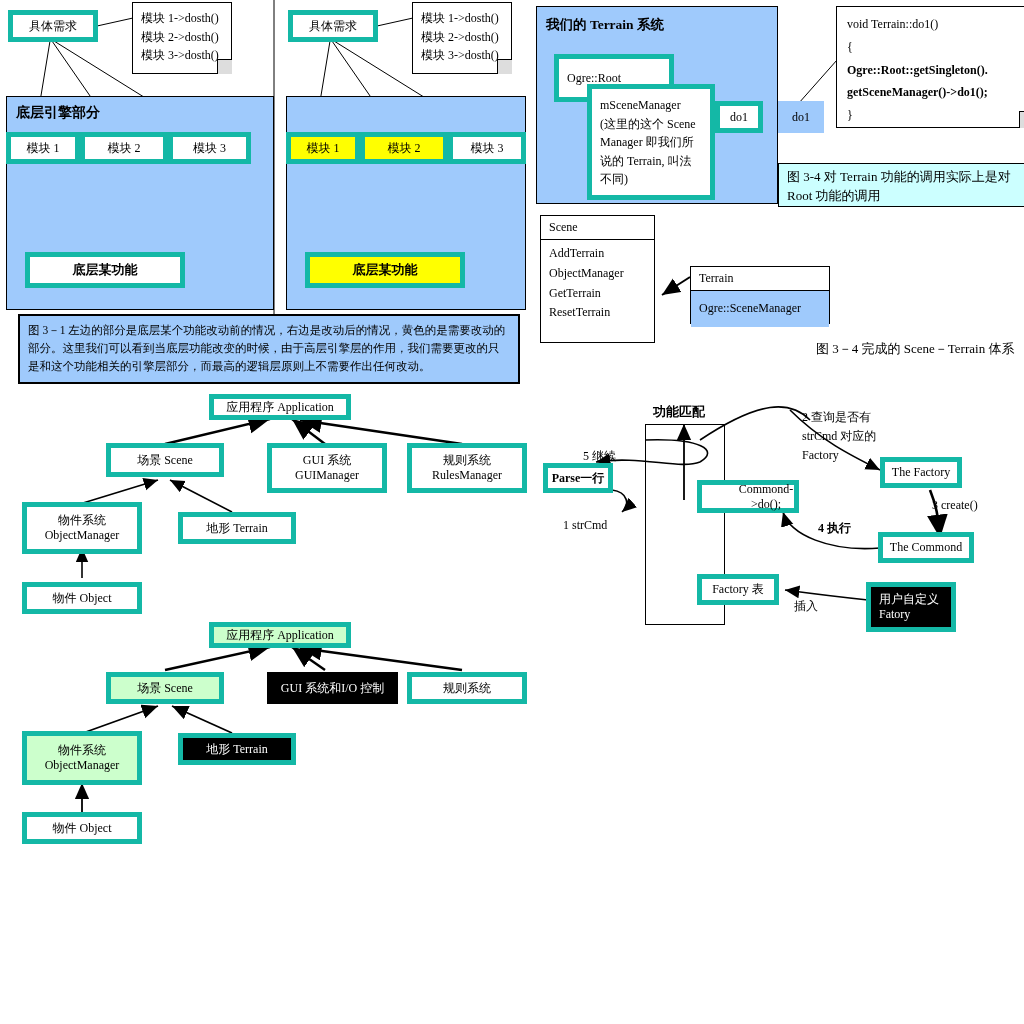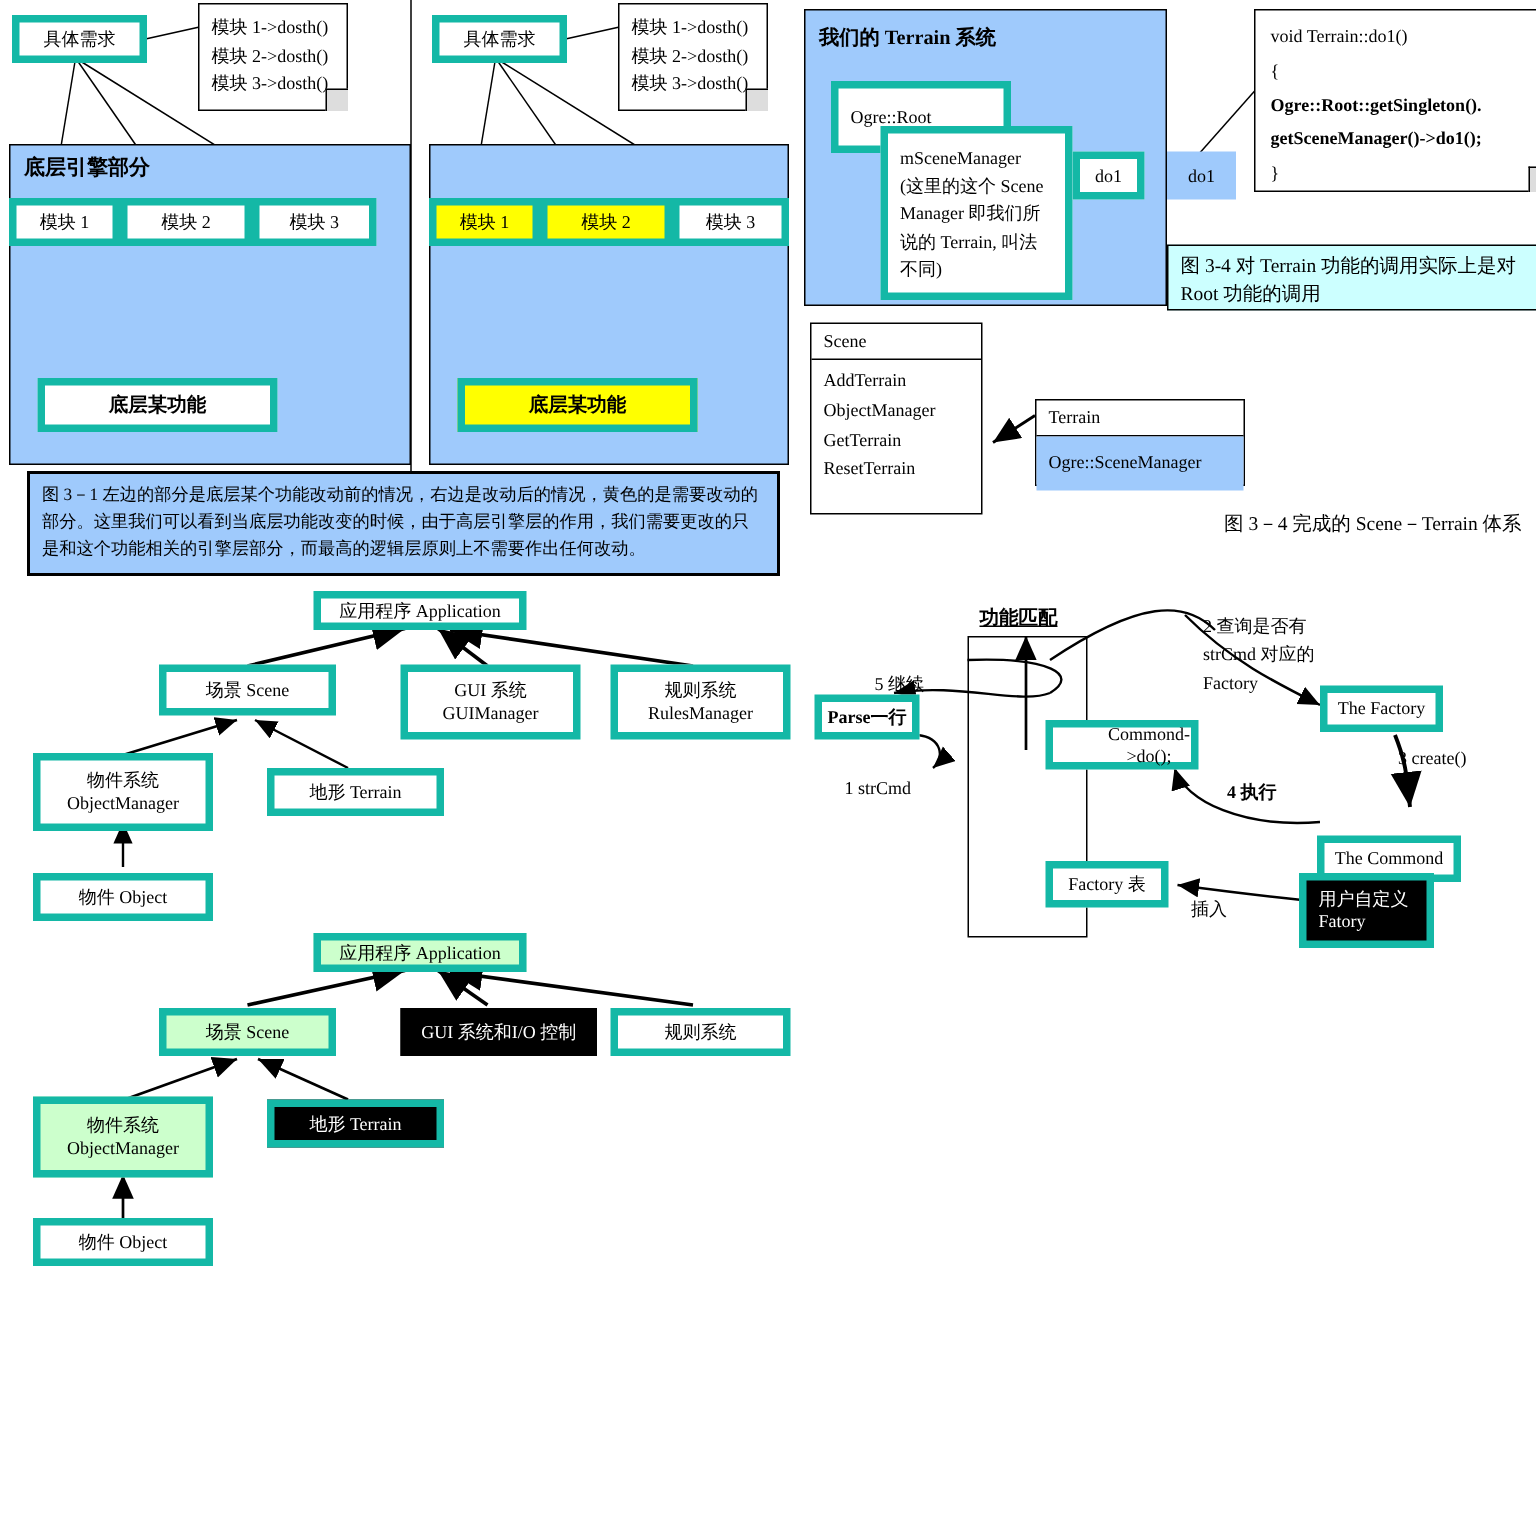--- a/index.html
+++ b/index.html
@@ -277,39 +277,39 @@
 ObjectManager</span>
 </div>
 <div class="box black" style="left:178px;top:733px;width:118px;height:32px;">
   <span>地形 Terrain</span>
 </div>
 <div class="box" style="left:22px;top:812px;width:120px;height:32px;">
   <span>物件 Object</span>
 </div>
 
 <div class="abs" style="left:645px;top:424px;width:80px;height:201px;border:1px solid #000;"></div>
-<div class="txt bold" style="left:653px;top:404px;font-size:13px;font-weight:bold;text-decoration:underline;">功能匹配</div>
+<div class="txt bold" style="left:653px;top:404px;font-size:13px;font-weight:bold;">功能匹配</div>
 
 <div class="box" style="left:543px;top:463px;width:70px;height:30px;font-weight:bold;">
   <span>Parse一行</span>
 </div>
 
 <div class="box" style="left:697px;top:480px;width:102px;height:33px;padding-left:36px;">
   <span>Commond-&gt;do();</span>
 </div>
 
 <div class="box" style="left:697px;top:574px;width:82px;height:31px;">
   <span>Factory 表</span>
 </div>
 
 <div class="box" style="left:880px;top:457px;width:82px;height:31px;">
   <span>The Factory</span>
 </div>
 
-<div class="box" style="left:878px;top:532px;width:96px;height:31px;margin-top:25px;">
+<div class="box" style="left:878px;top:532px;width:96px;height:31px;">
   <span>The Commond</span>
 </div>
 
 <div class="box boxcol black" style="left:866px;top:582px;width:90px;height:50px;white-space:pre-line;align-items:flex-start;
             padding-left:8px;text-align:left;justify-content:center;">
   <span>用户自定义
 Fatory</span>
 </div>
 
 <div class="lbl" style="left:563px;top:518px;">1 strCmd</div>

